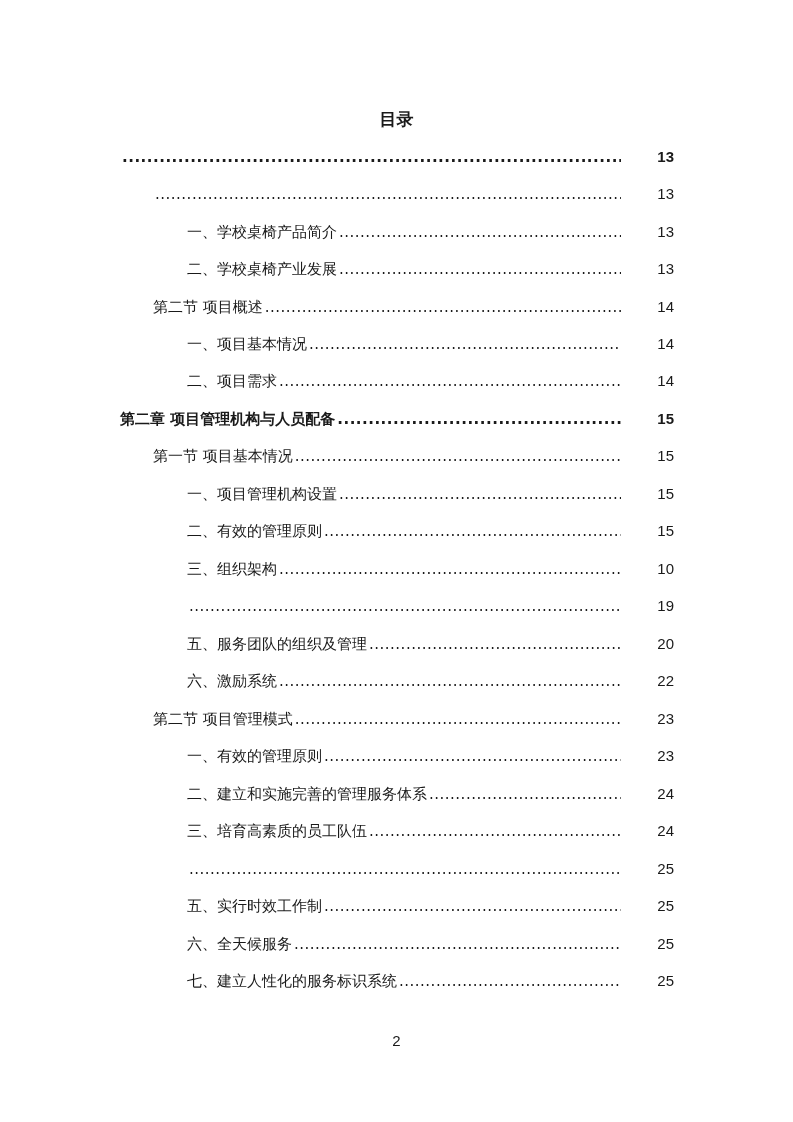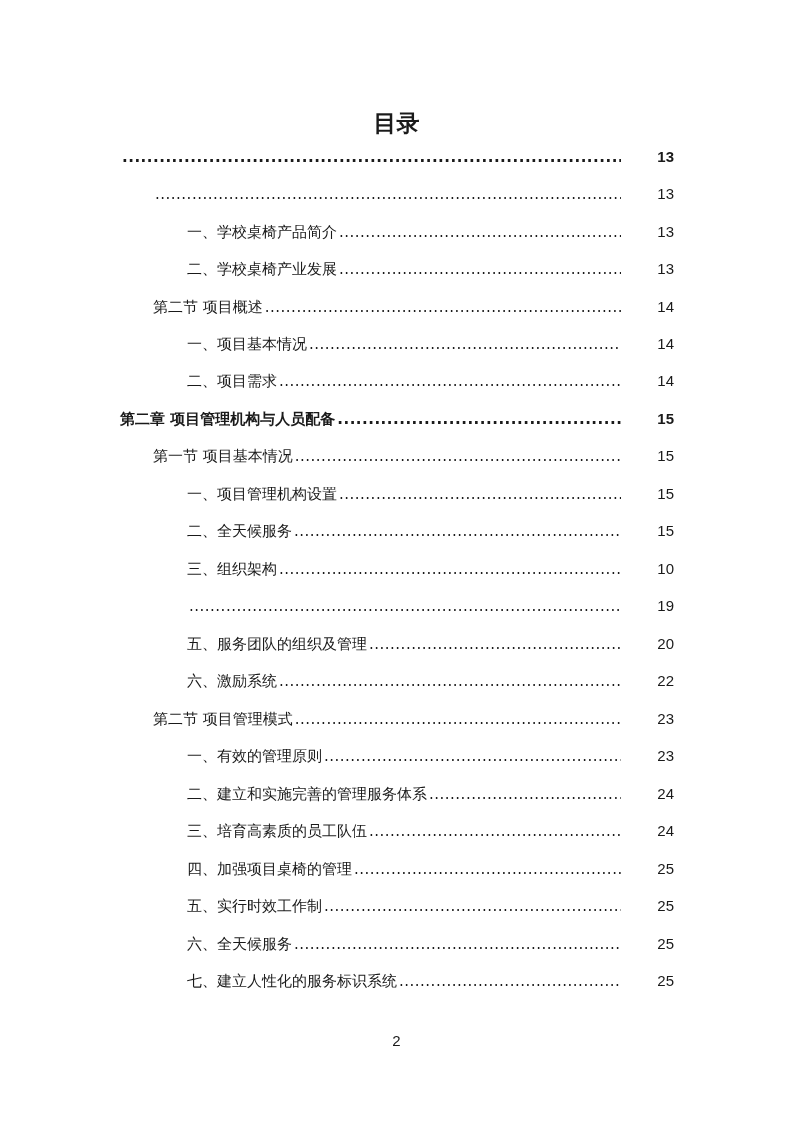--- a/index.html
+++ b/index.html
@@ -1,19 +1,19 @@
 <!DOCTYPE html>
 <html><head>
 <meta charset="utf-8">
 <style>
   html, body { margin: 0; padding: 0; background: #ffffff; }
   body { width: 793px; height: 1122px; position: relative; overflow: hidden;
          font-family: "DejaVu Sans", "Liberation Sans", sans-serif; color: #1a1a1a; }
   .title { position: absolute; top: 108px; left: 0; width: 793px; text-align: center;
-           font-size: 23px; font-weight: bold; }
+           font-size: 17px; font-weight: bold; }
   .toc { position: absolute; top: 141px; left: 0; width: 793px; }
   .row { position: absolute; display: flex; align-items: baseline; height: 24px; font-size: 15px; line-height: 24px; }
   .row.l1 { left: 120px; width: 554px; font-weight: bold; }
   .row.l2 { left: 153px; width: 521px; }
   .row.l3 { left: 187px; width: 487px; }
   .row .label { white-space: nowrap; flex: 0 0 auto; }
   .row .leader { flex: 1 1 auto; overflow: hidden; white-space: nowrap; margin: 0 2px; letter-spacing: 0.5px; }
   .row .leader::after { content: "....................................................................................................................................................................................................................................."; }
   .row .page { flex: 0 0 auto; font-family: "Liberation Sans", sans-serif; margin-left: 34px; }
   .footer { position: absolute; top: 1032px; left: 0; width: 793px; text-align: center; font-size: 15px;
@@ -67,21 +67,21 @@
       <span class="label">第一节  项目基本情况</span>
       <span class="leader"></span>
       <span class="page">15</span>
     </div>
   <div class="row l3" style="top:341px">
       <span class="label">一、项目管理机构设置</span>
       <span class="leader"></span>
       <span class="page">15</span>
     </div>
   <div class="row l3" style="top:378px">
-      <span class="label">二、全天候服务</span>
+      <span class="label">二、有效的管理原则</span>
       <span class="leader"></span>
       <span class="page">15</span>
     </div>
   <div class="row l3" style="top:416px">
       <span class="label">三、组织架构</span>
       <span class="leader"></span>
       <span class="page">10</span>
     </div>
   <div class="row l3" style="top:453px">
       <span class="leader"></span>
@@ -111,21 +111,20 @@
       <span class="label">二、建立和实施完善的管理服务体系</span>
       <span class="leader"></span>
       <span class="page">24</span>
     </div>
   <div class="row l3" style="top:678px">
       <span class="label">三、培育高素质的员工队伍</span>
       <span class="leader"></span>
       <span class="page">24</span>
     </div>
   <div class="row l3" style="top:716px">
-      <span class="label">四、加强项目桌椅的管理</span>
       <span class="leader"></span>
       <span class="page">25</span>
     </div>
   <div class="row l3" style="top:753px">
       <span class="label">五、实行时效工作制</span>
       <span class="leader"></span>
       <span class="page">25</span>
     </div>
   <div class="row l3" style="top:791px">
       <span class="label">六、全天候服务</span>

